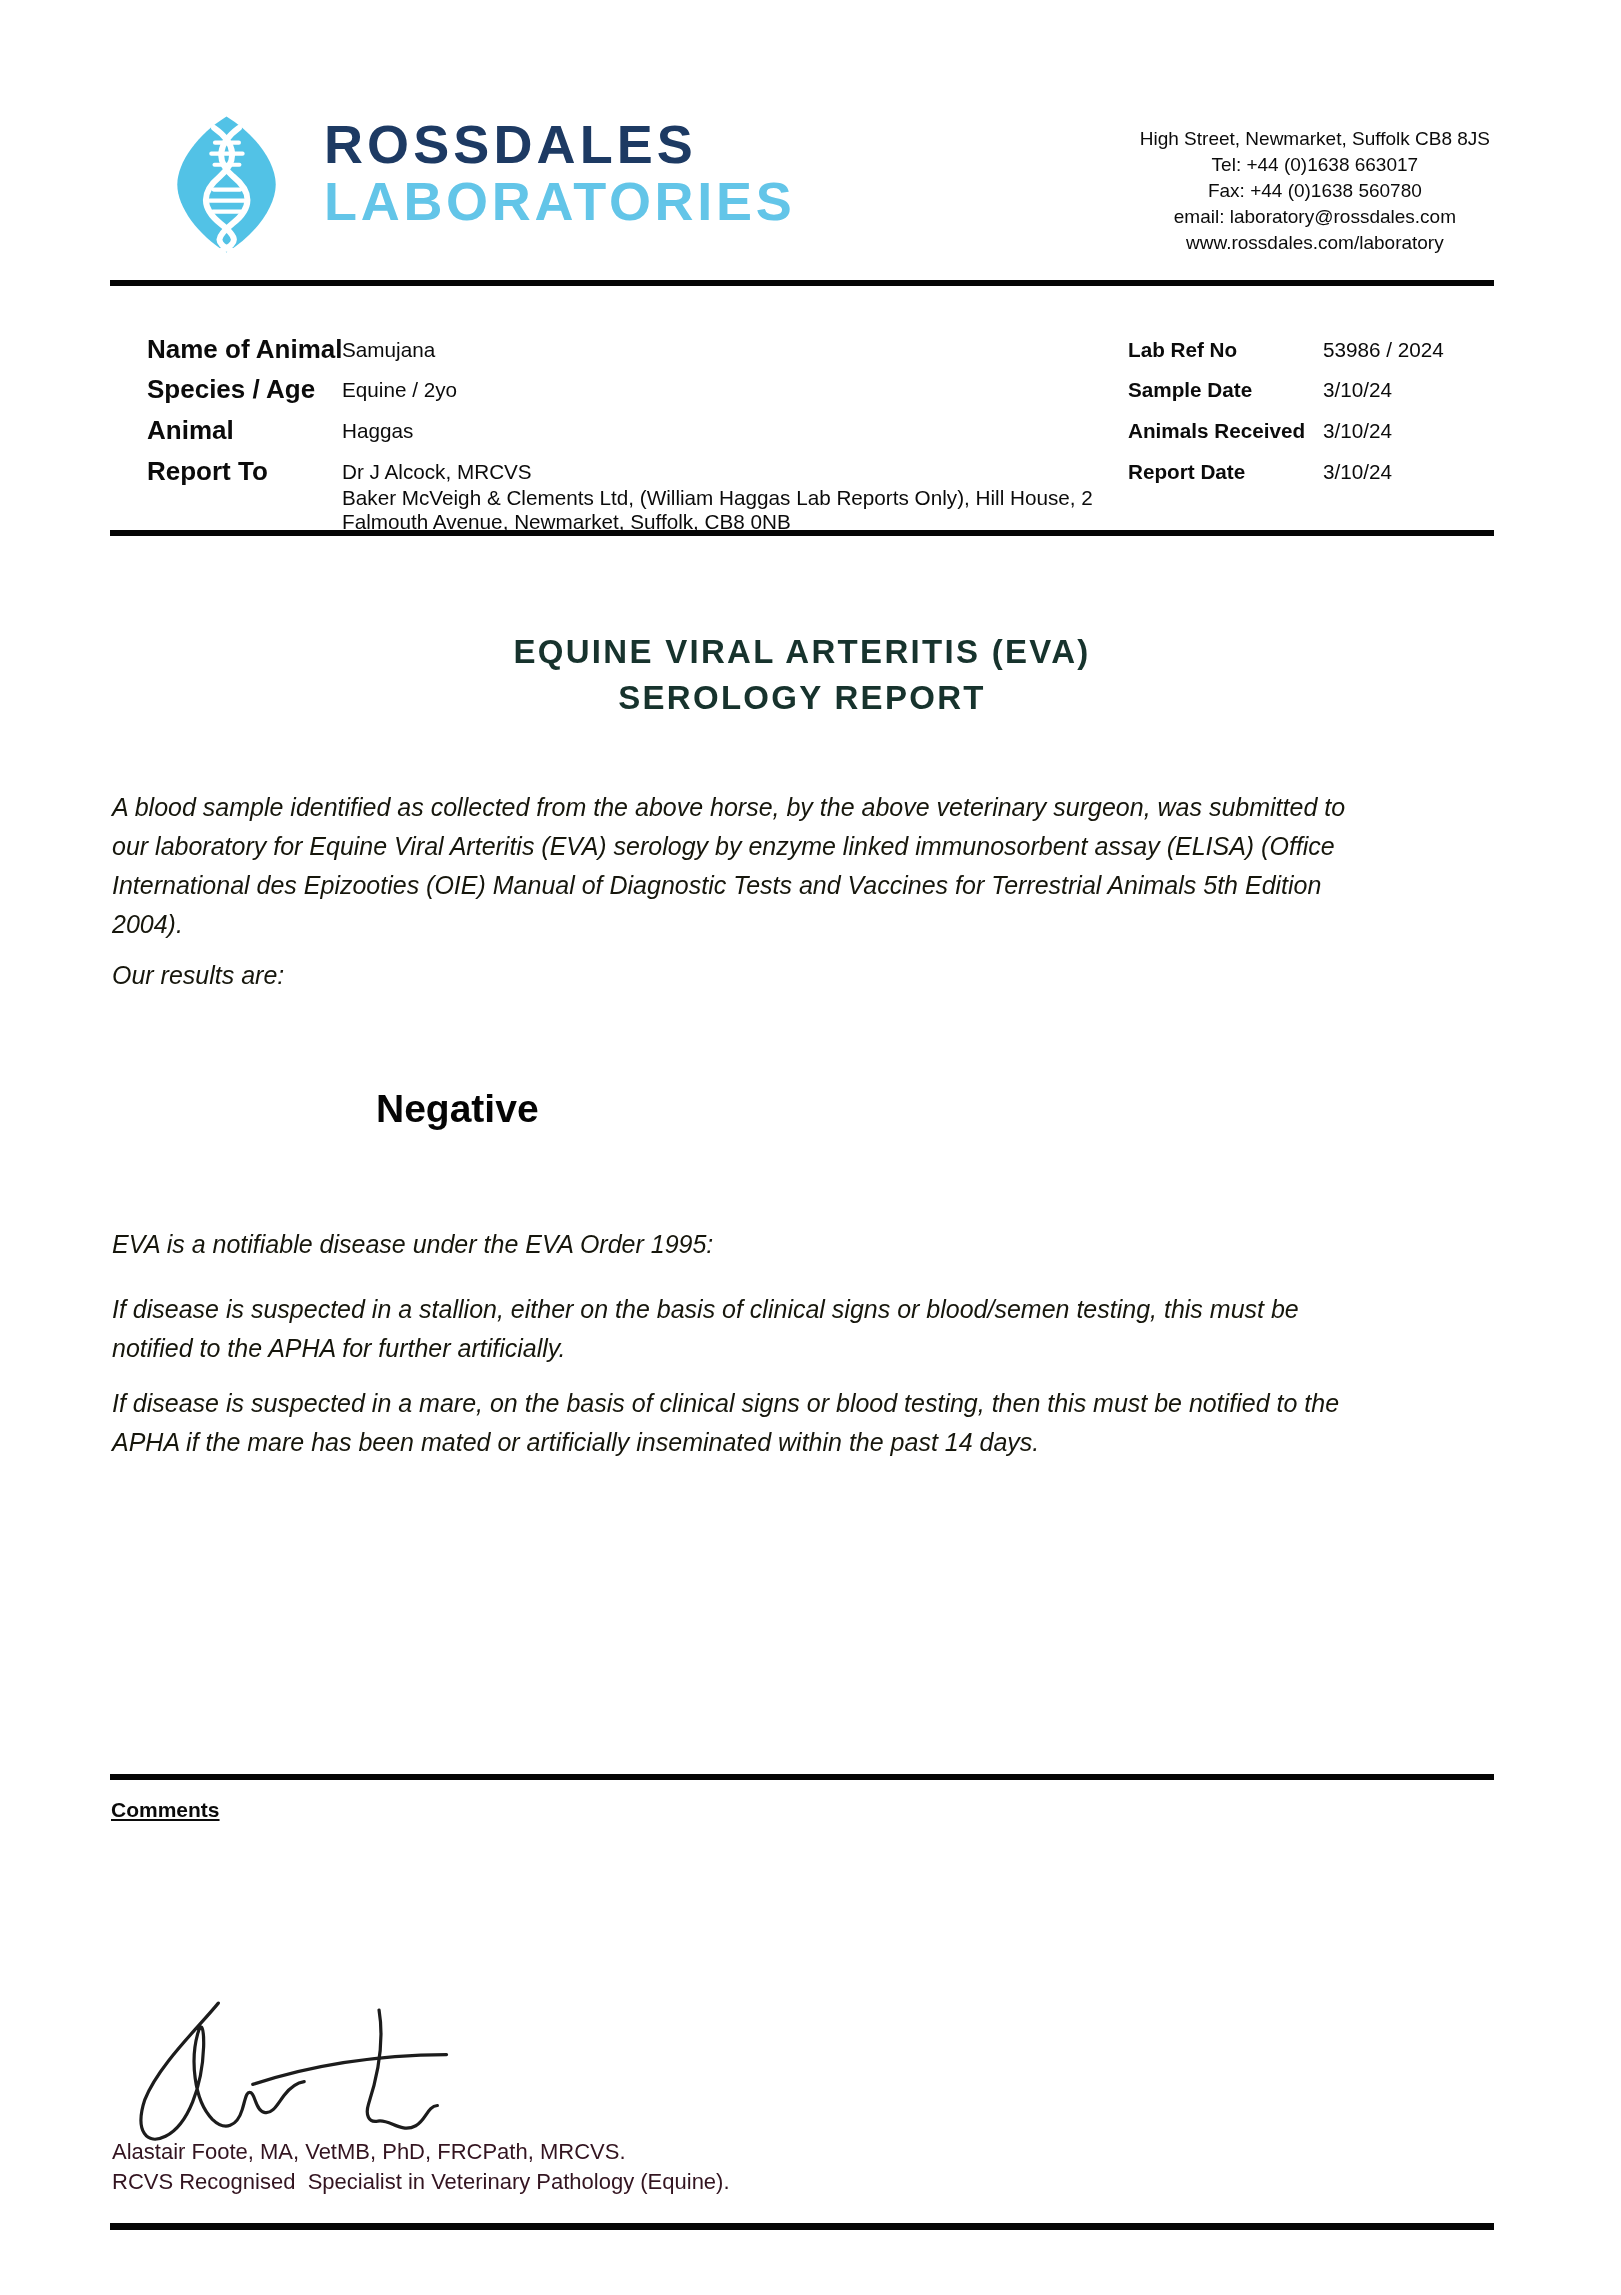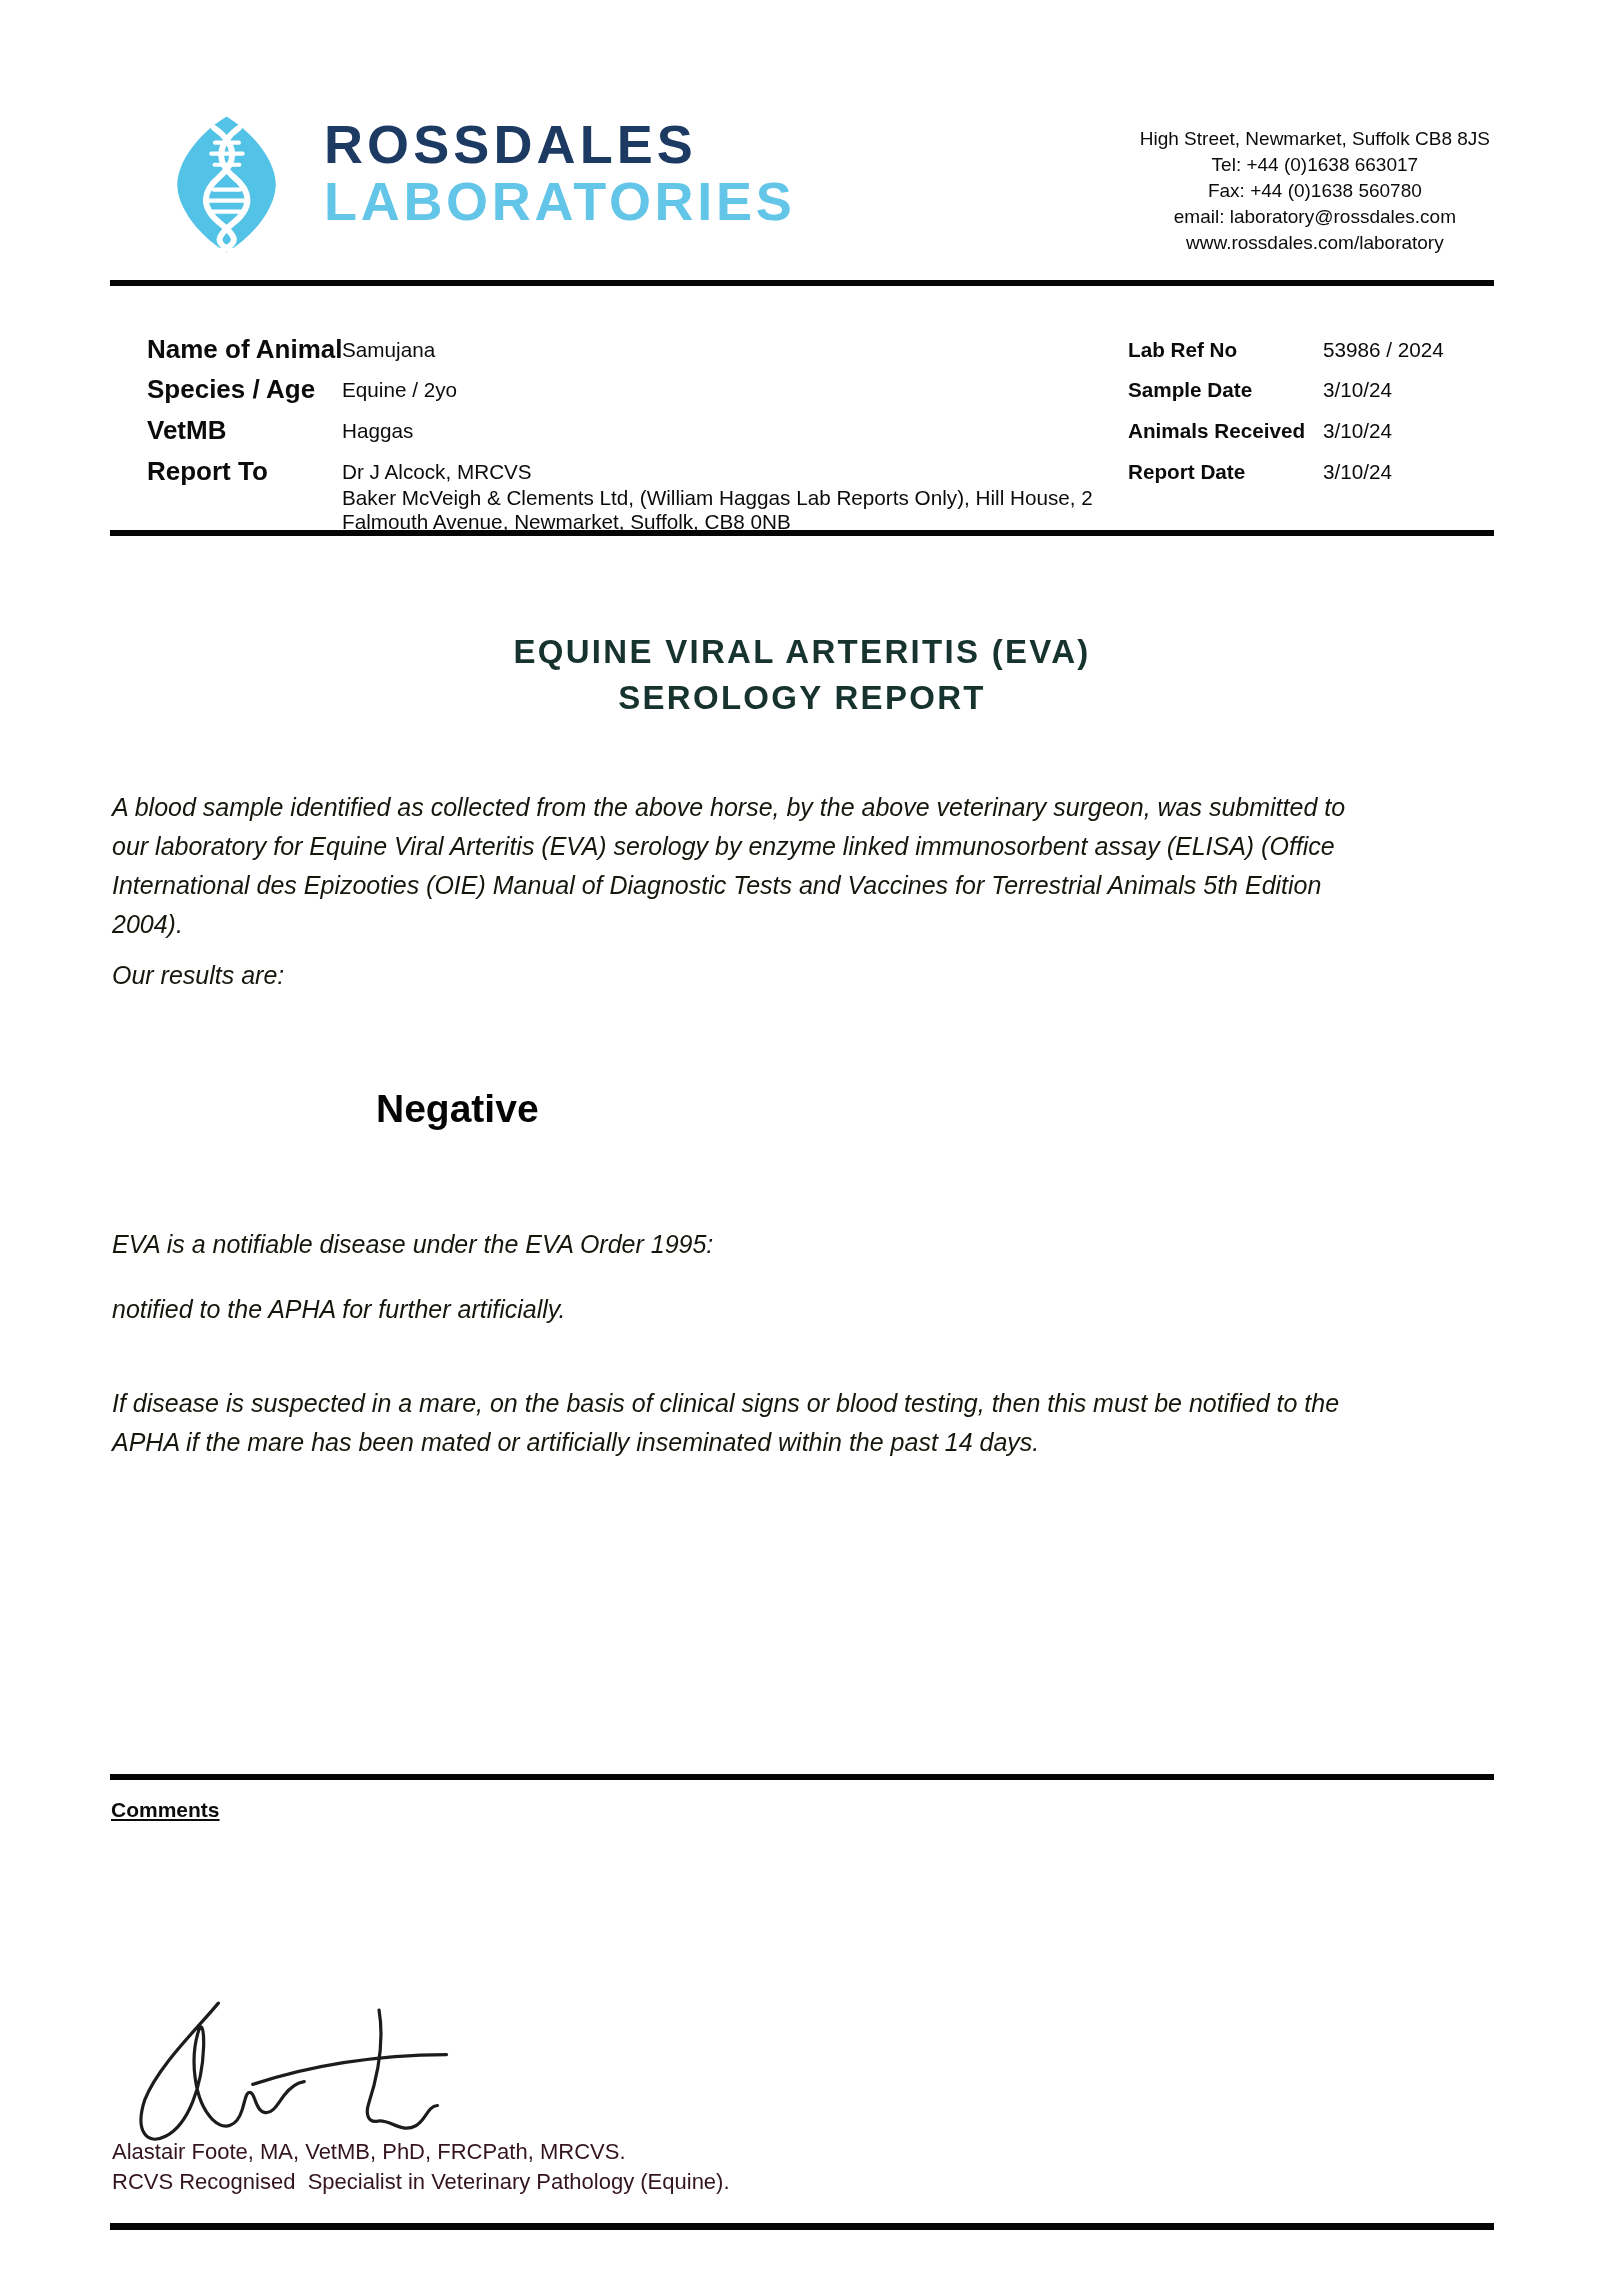--- a/index.html
+++ b/index.html
@@ -110,21 +110,21 @@
     <div>email: laboratory@rossdales.com</div>
     <div>www.rossdales.com/laboratory</div>
   </address>
 
   <div class="rule rule1"></div>
 
   <div class="d-label y1">Name of Animal</div>
   <div class="d-value y1">Samujana</div>
   <div class="d-label y2">Species / Age</div>
   <div class="d-value y2">Equine / 2yo</div>
-  <div class="d-label y3">VetMB</div>
+  <div class="d-label y3">Animal</div>
   <div class="d-value y3">Haggas</div>
   <div class="d-label y4">Report To</div>
   <div class="d-value y4">Dr J Alcock, MRCVS</div>
   <div class="d-value y4b">Baker McVeigh &amp; Clements Ltd, (William Haggas Lab Reports Only), Hill House, 2</div>
   <div class="d-value y4c">Falmouth Avenue, Newmarket, Suffolk, CB8 0NB</div>
 
   <div class="d-label-r y1">Lab Ref No</div>
   <div class="d-value-r y1">53986 / 2024</div>
   <div class="d-label-r y2">Sample Date</div>
   <div class="d-value-r y2">3/10/24</div>
@@ -147,20 +147,21 @@
     <div>2004).</div>
   </div>
 
   <div class="para results-intro">Our results are:</div>
 
   <div class="result-word">Negative</div>
 
   <div class="para notifiable">EVA is a notifiable disease under the EVA Order 1995:</div>
 
   <div class="para p-stallion">
+    <div>If disease is suspected in a stallion, either on the basis of clinical signs or blood/semen testing, this must be</div>
     <div>notified to the APHA for further artificially.</div>
   </div>
 
   <div class="para p-mare">
     <div>If disease is suspected in a mare, on the basis of clinical signs or blood testing, then this must be notified to the</div>
     <div>APHA if the mare has been mated or artificially inseminated within the past 14 days.</div>
   </div>
 
   <div class="rule rule3"></div>
   <div class="comments-label">Comments</div>

